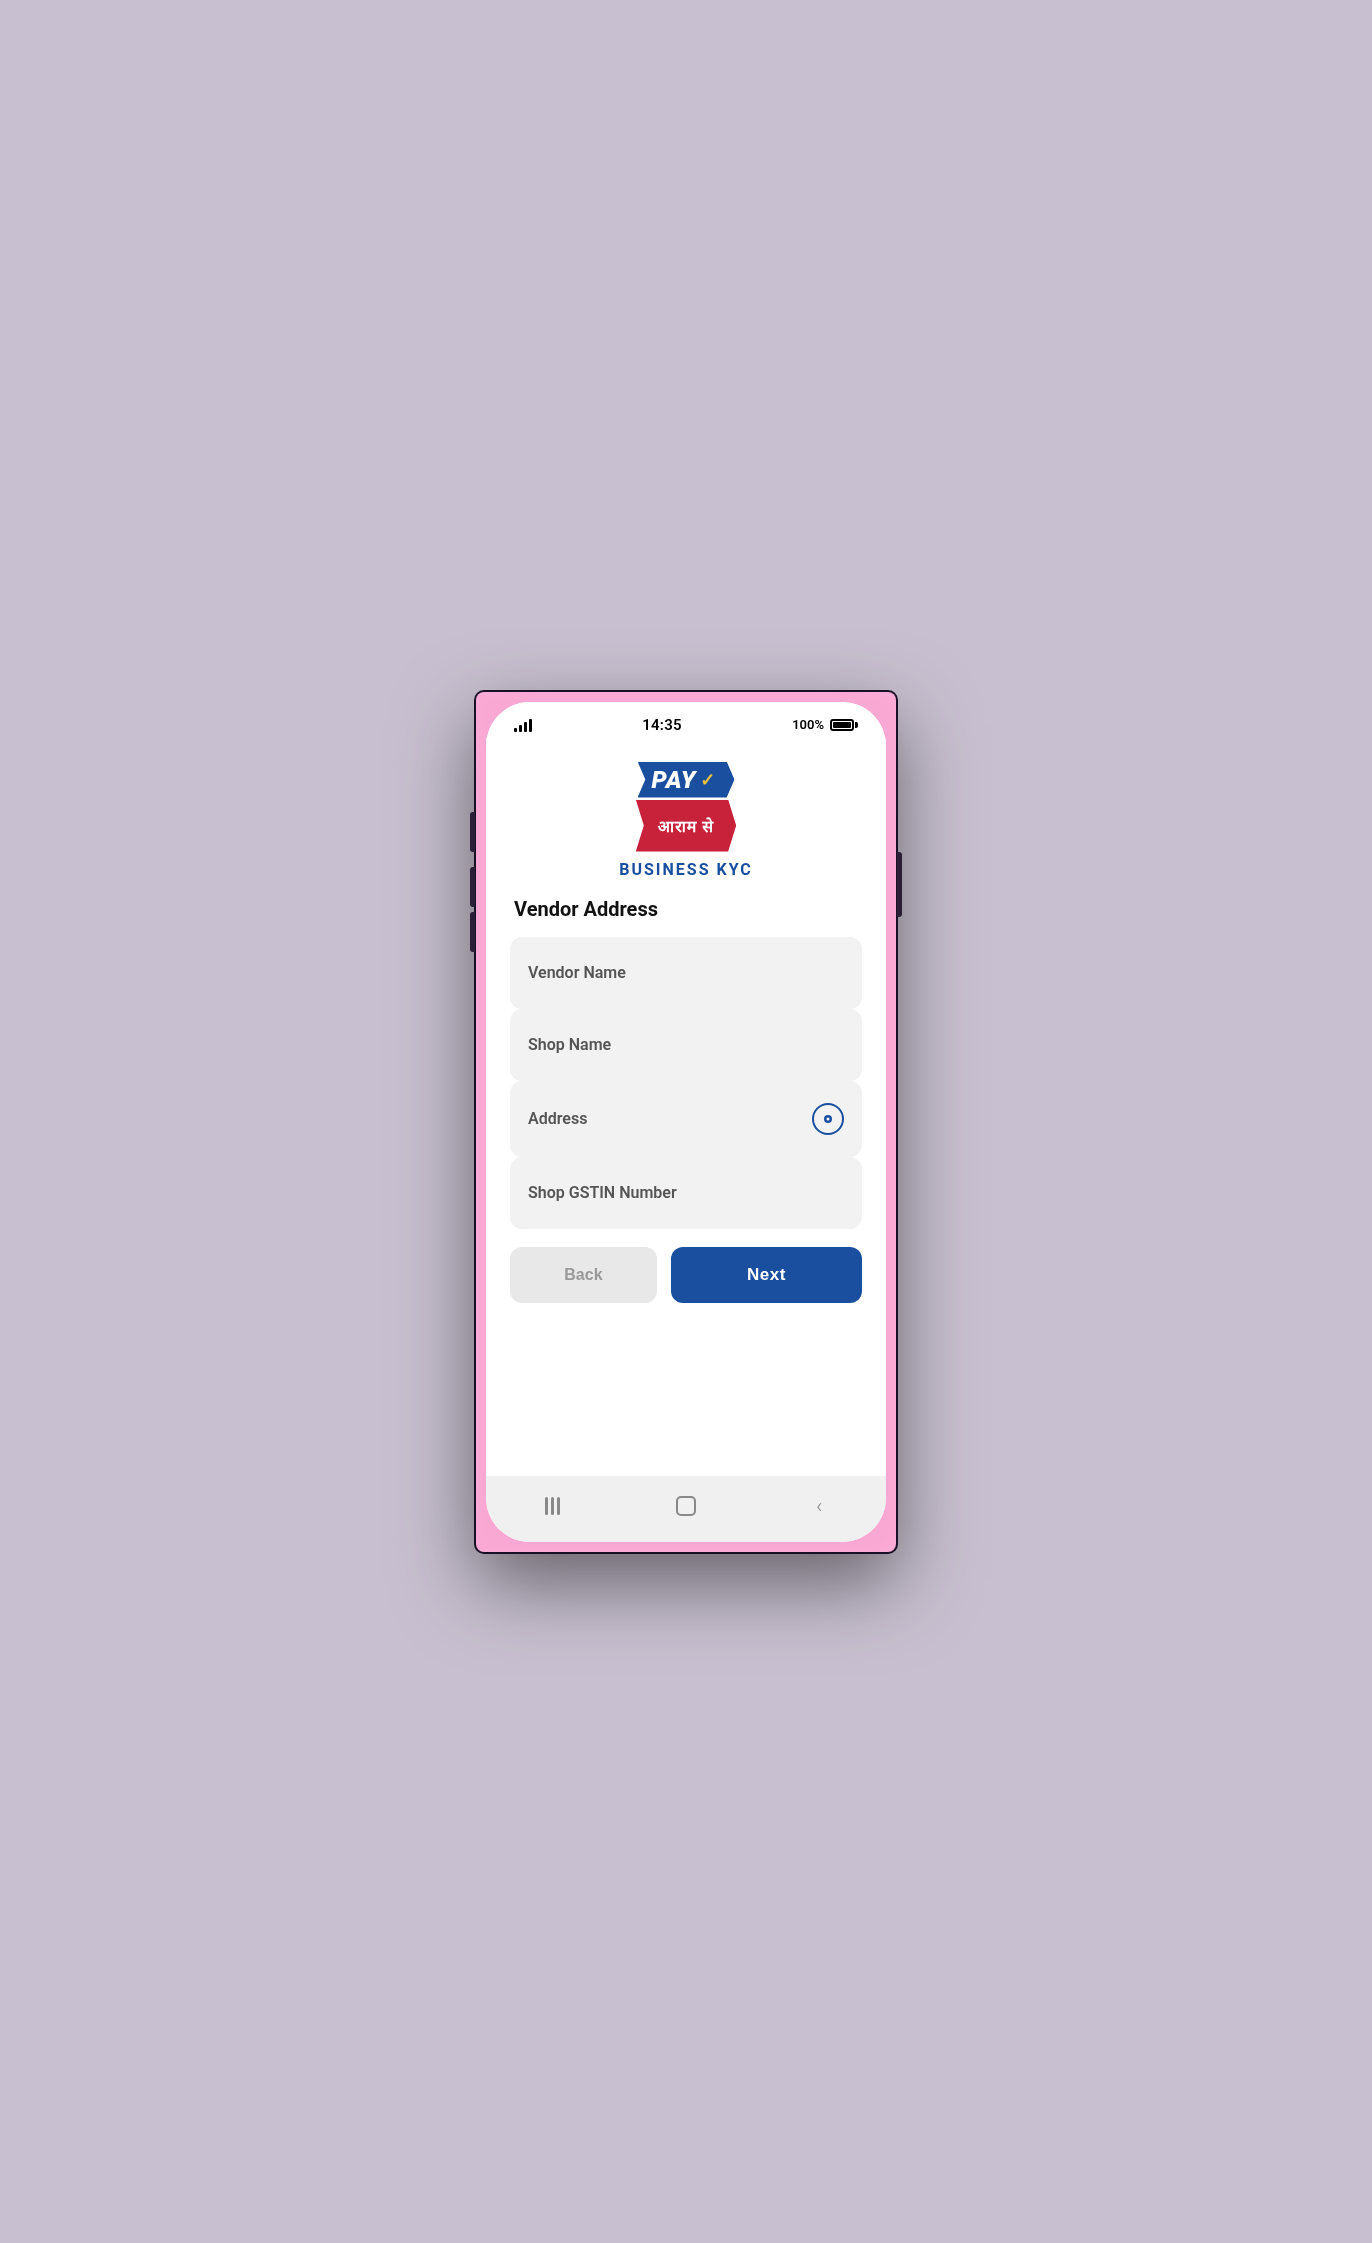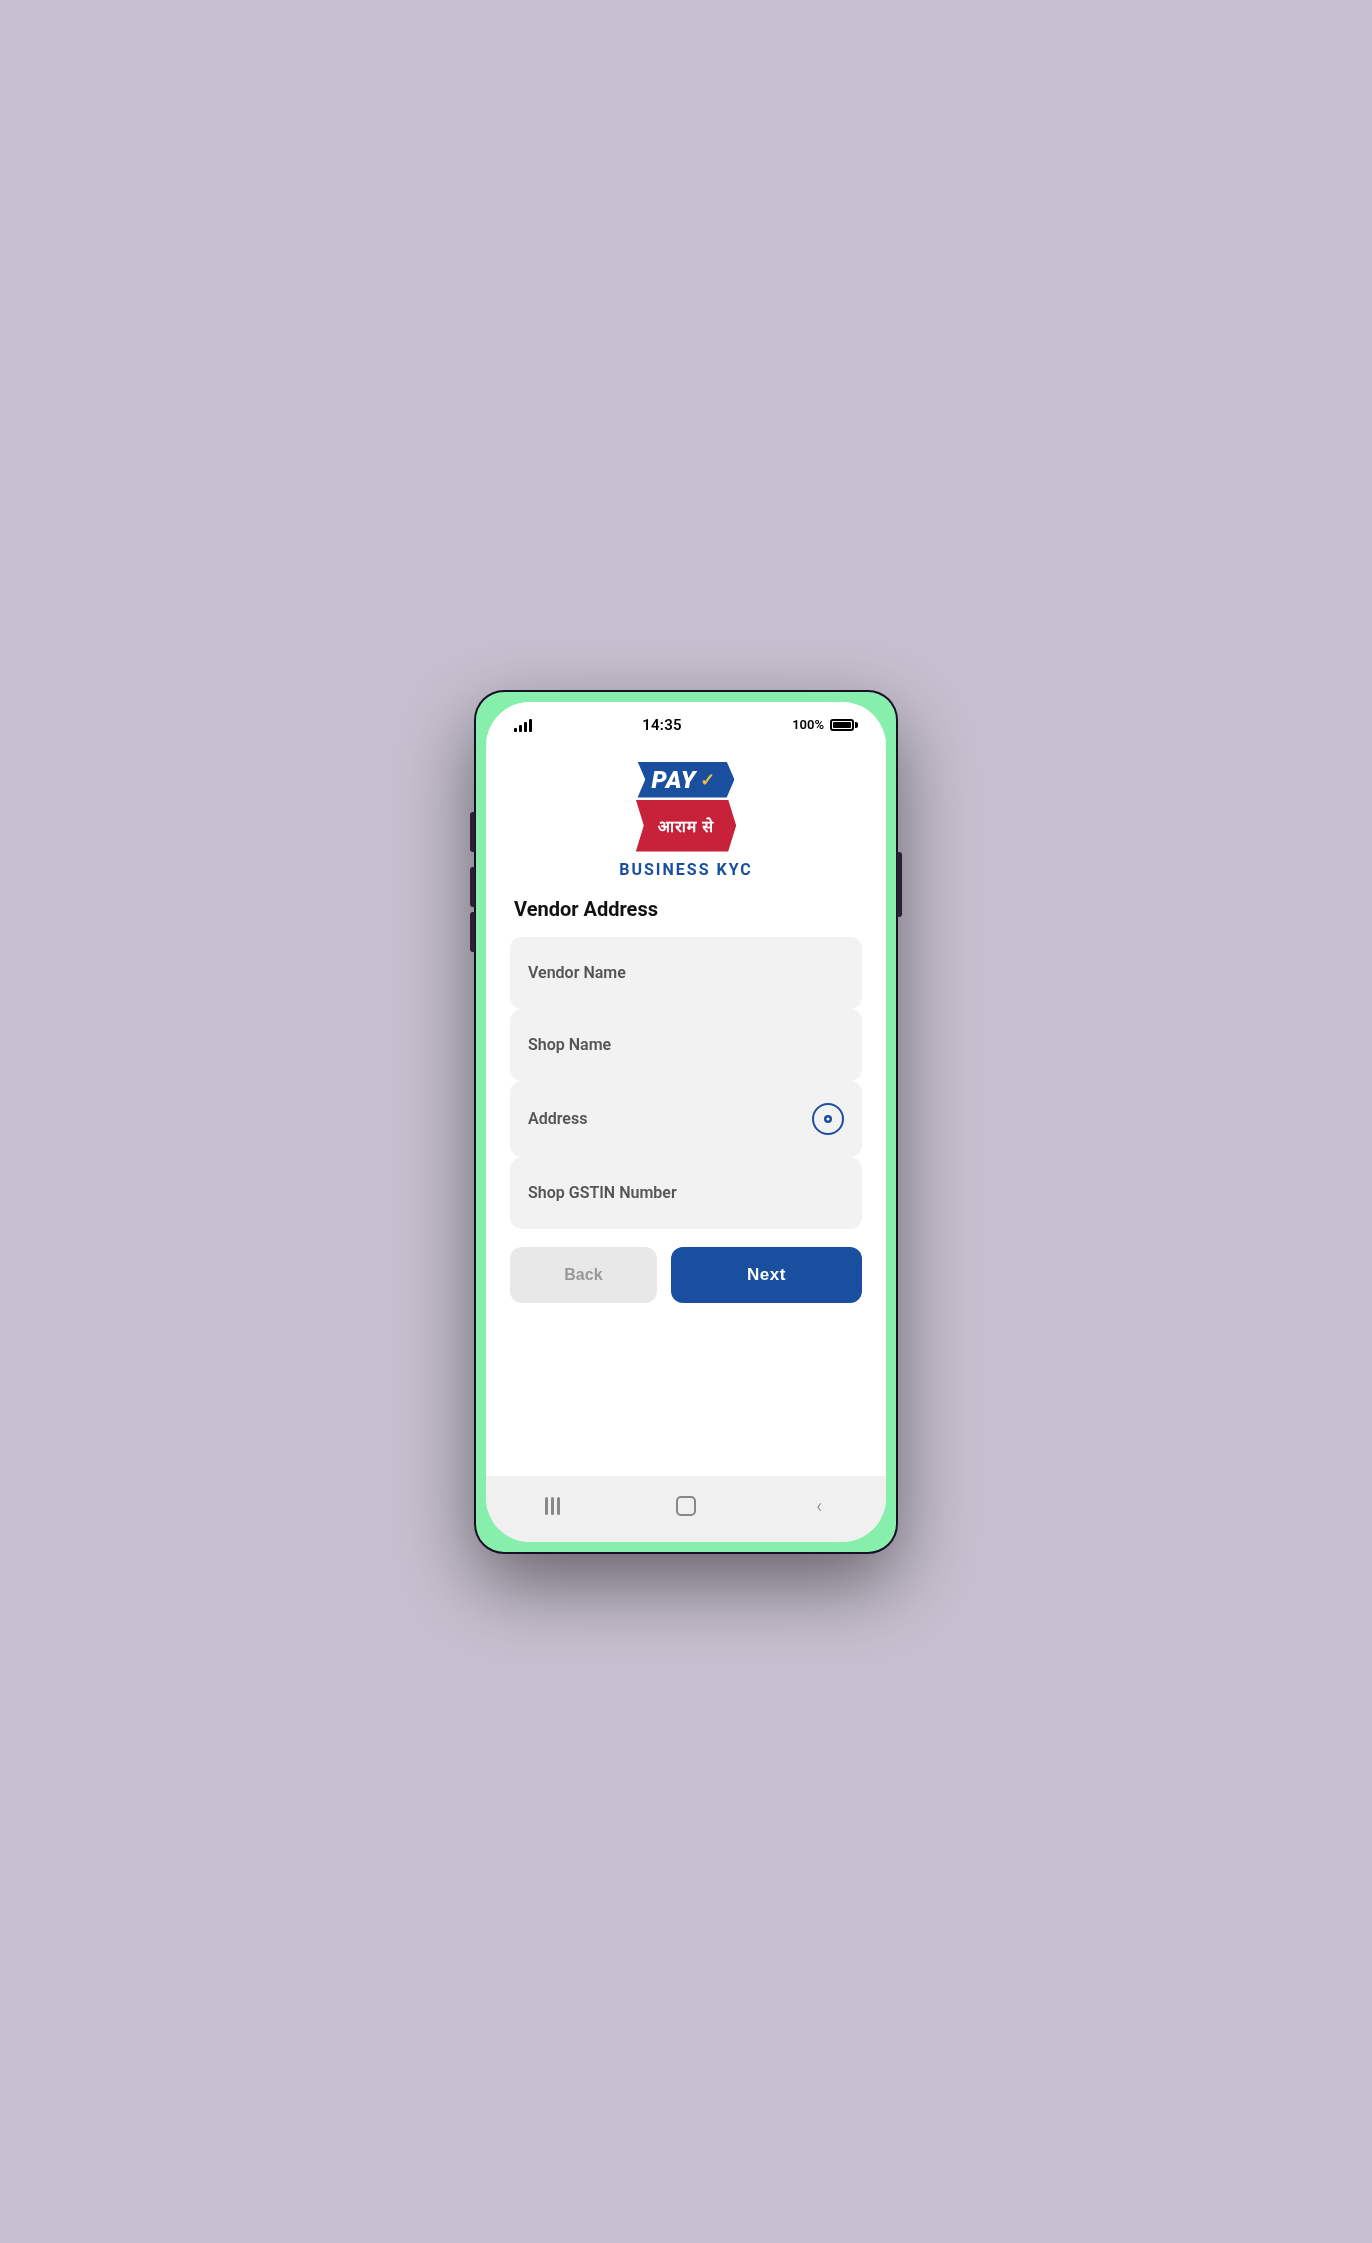--- a/index.html
+++ b/index.html
@@ -9,22 +9,22 @@
       display: flex;
       justify-content: center;
       align-items: center;
       min-height: 100vh;
       font-family: -apple-system, BlinkMacSystemFont, 'Segoe UI', Roboto, sans-serif;
     }
 
     .phone-outer {
       width: 420px;
       height: 860px;
-      background: #86efac;
-      border-radius: 28px;
+      background: #f9a8d4;
+      border-radius: 8px;
       padding: 10px;
       box-shadow:
         0 0 0 2px #1a1025,
         0 30px 80px rgba(0,0,0,0.5),
         inset 0 0 20px rgba(255,255,255,0.05);
       position: relative;
     }
 
     
     .phone-outer::before {

